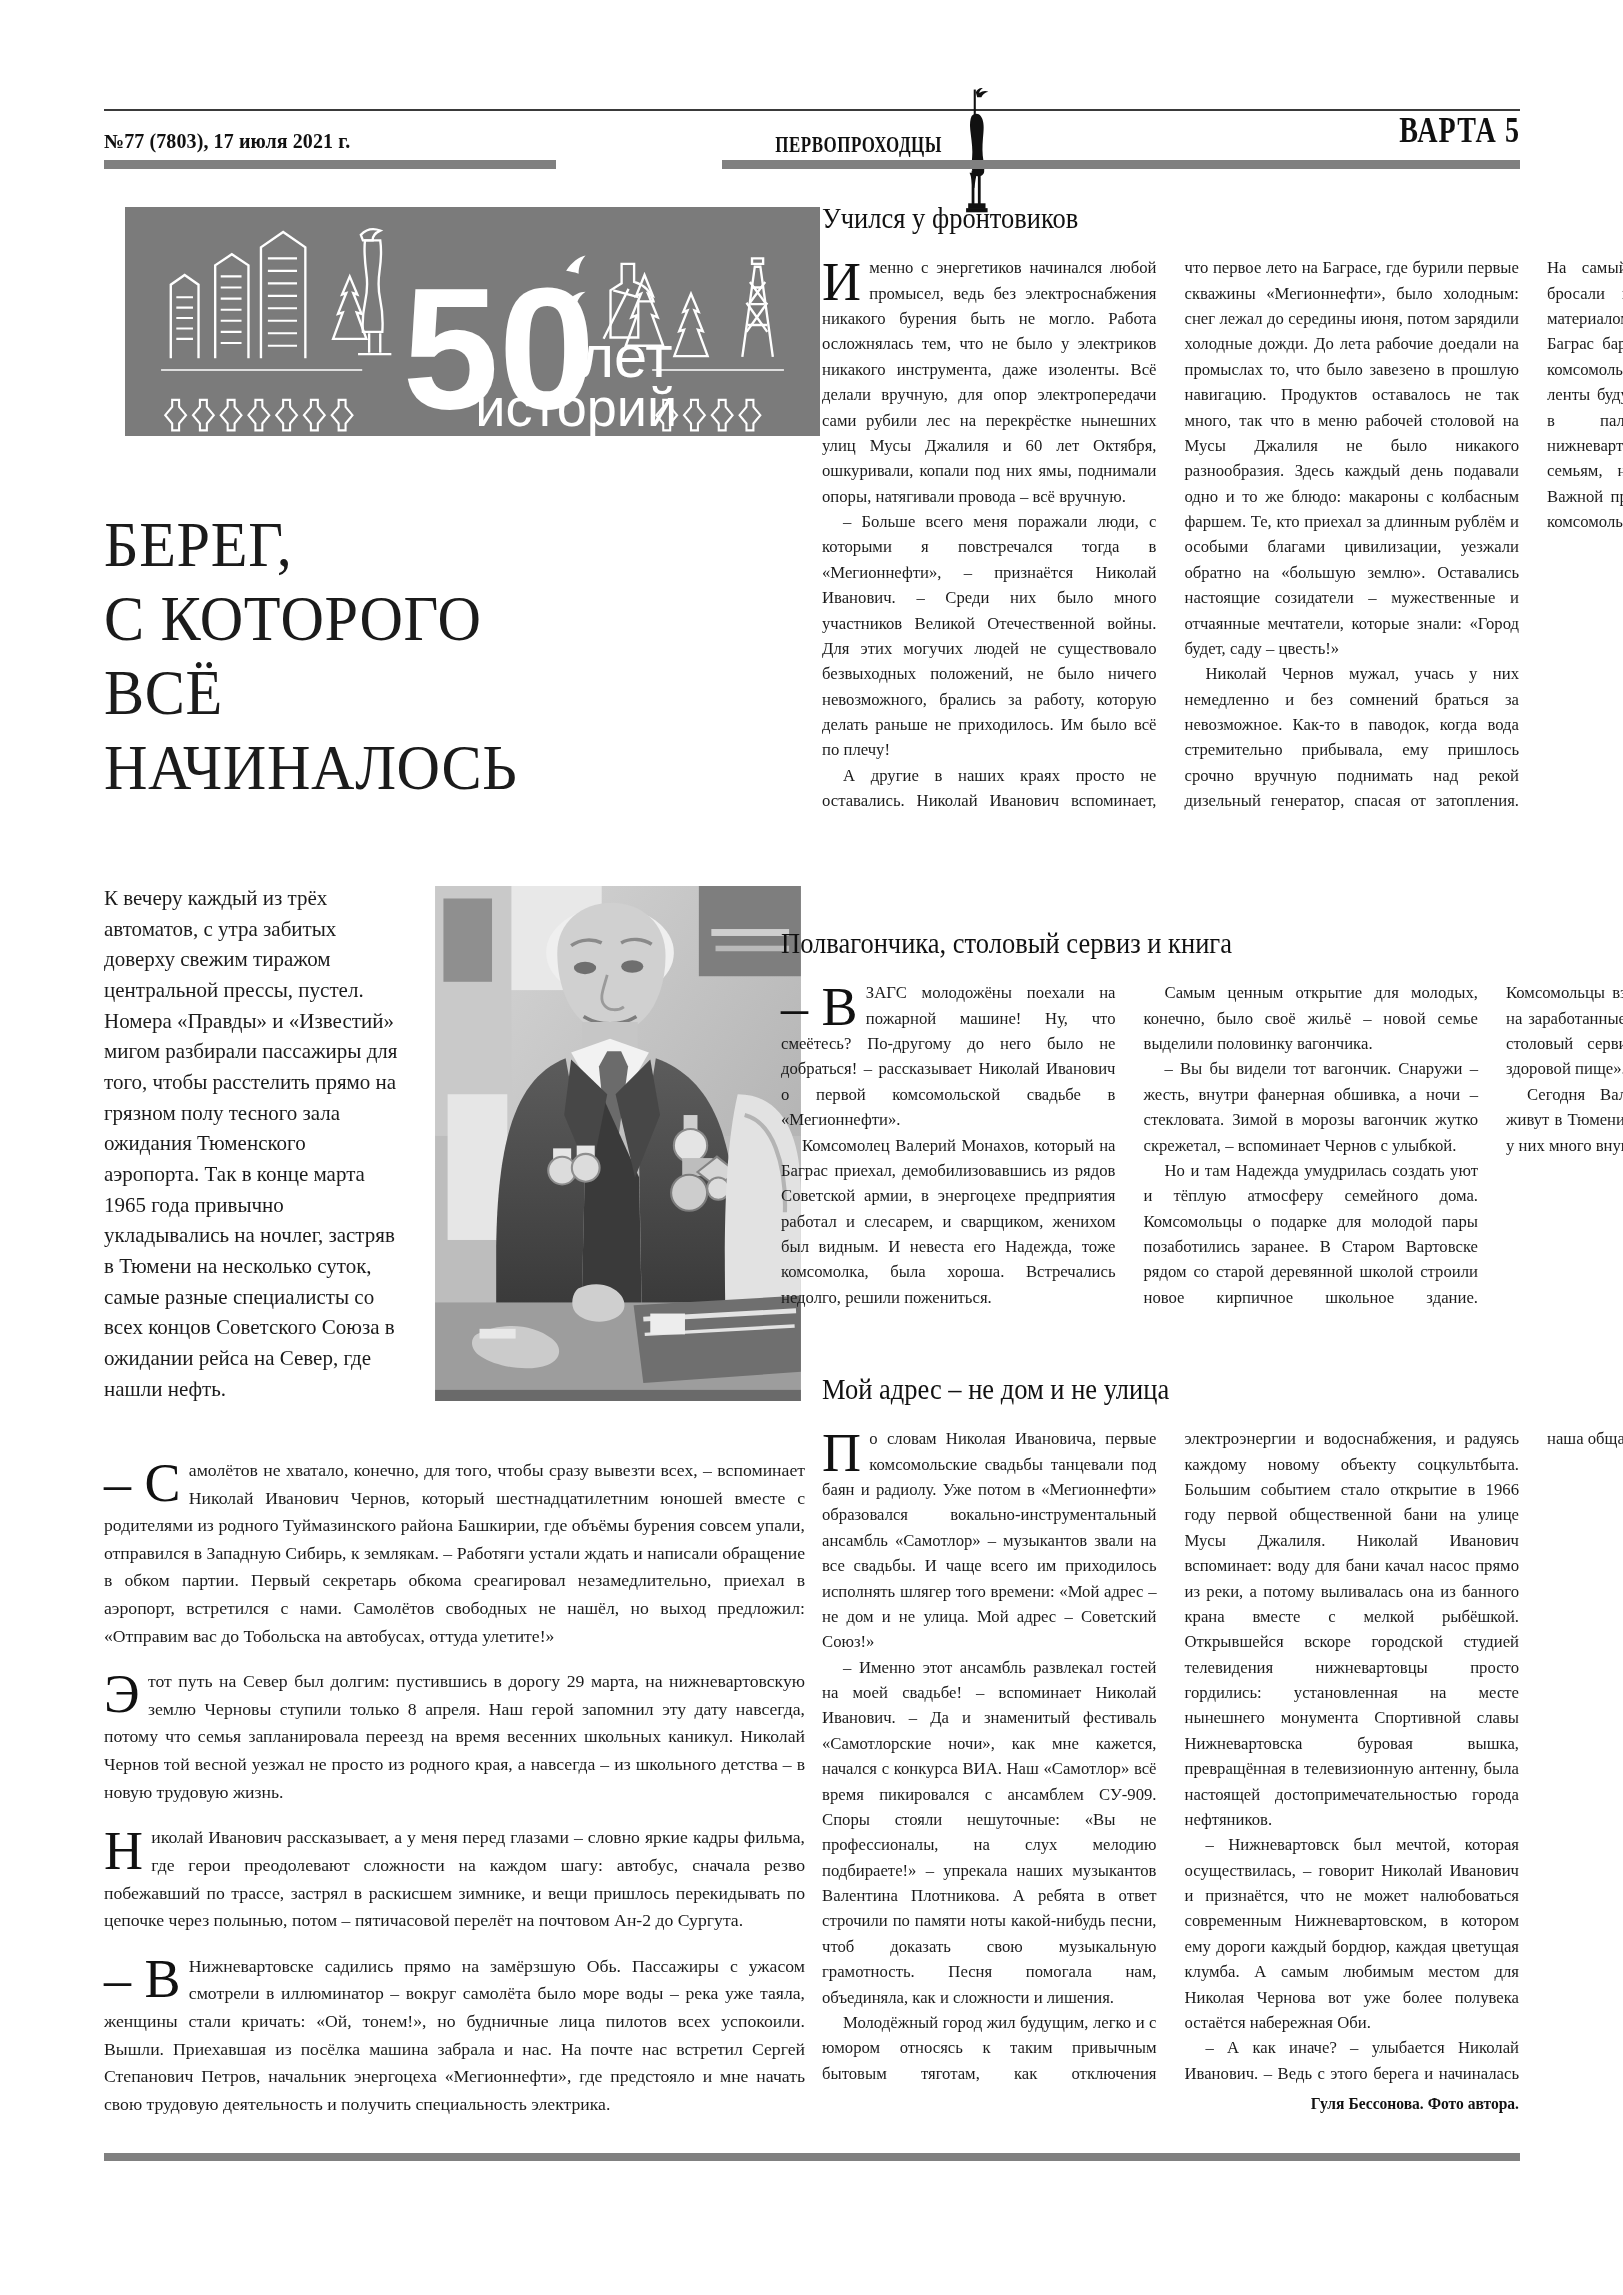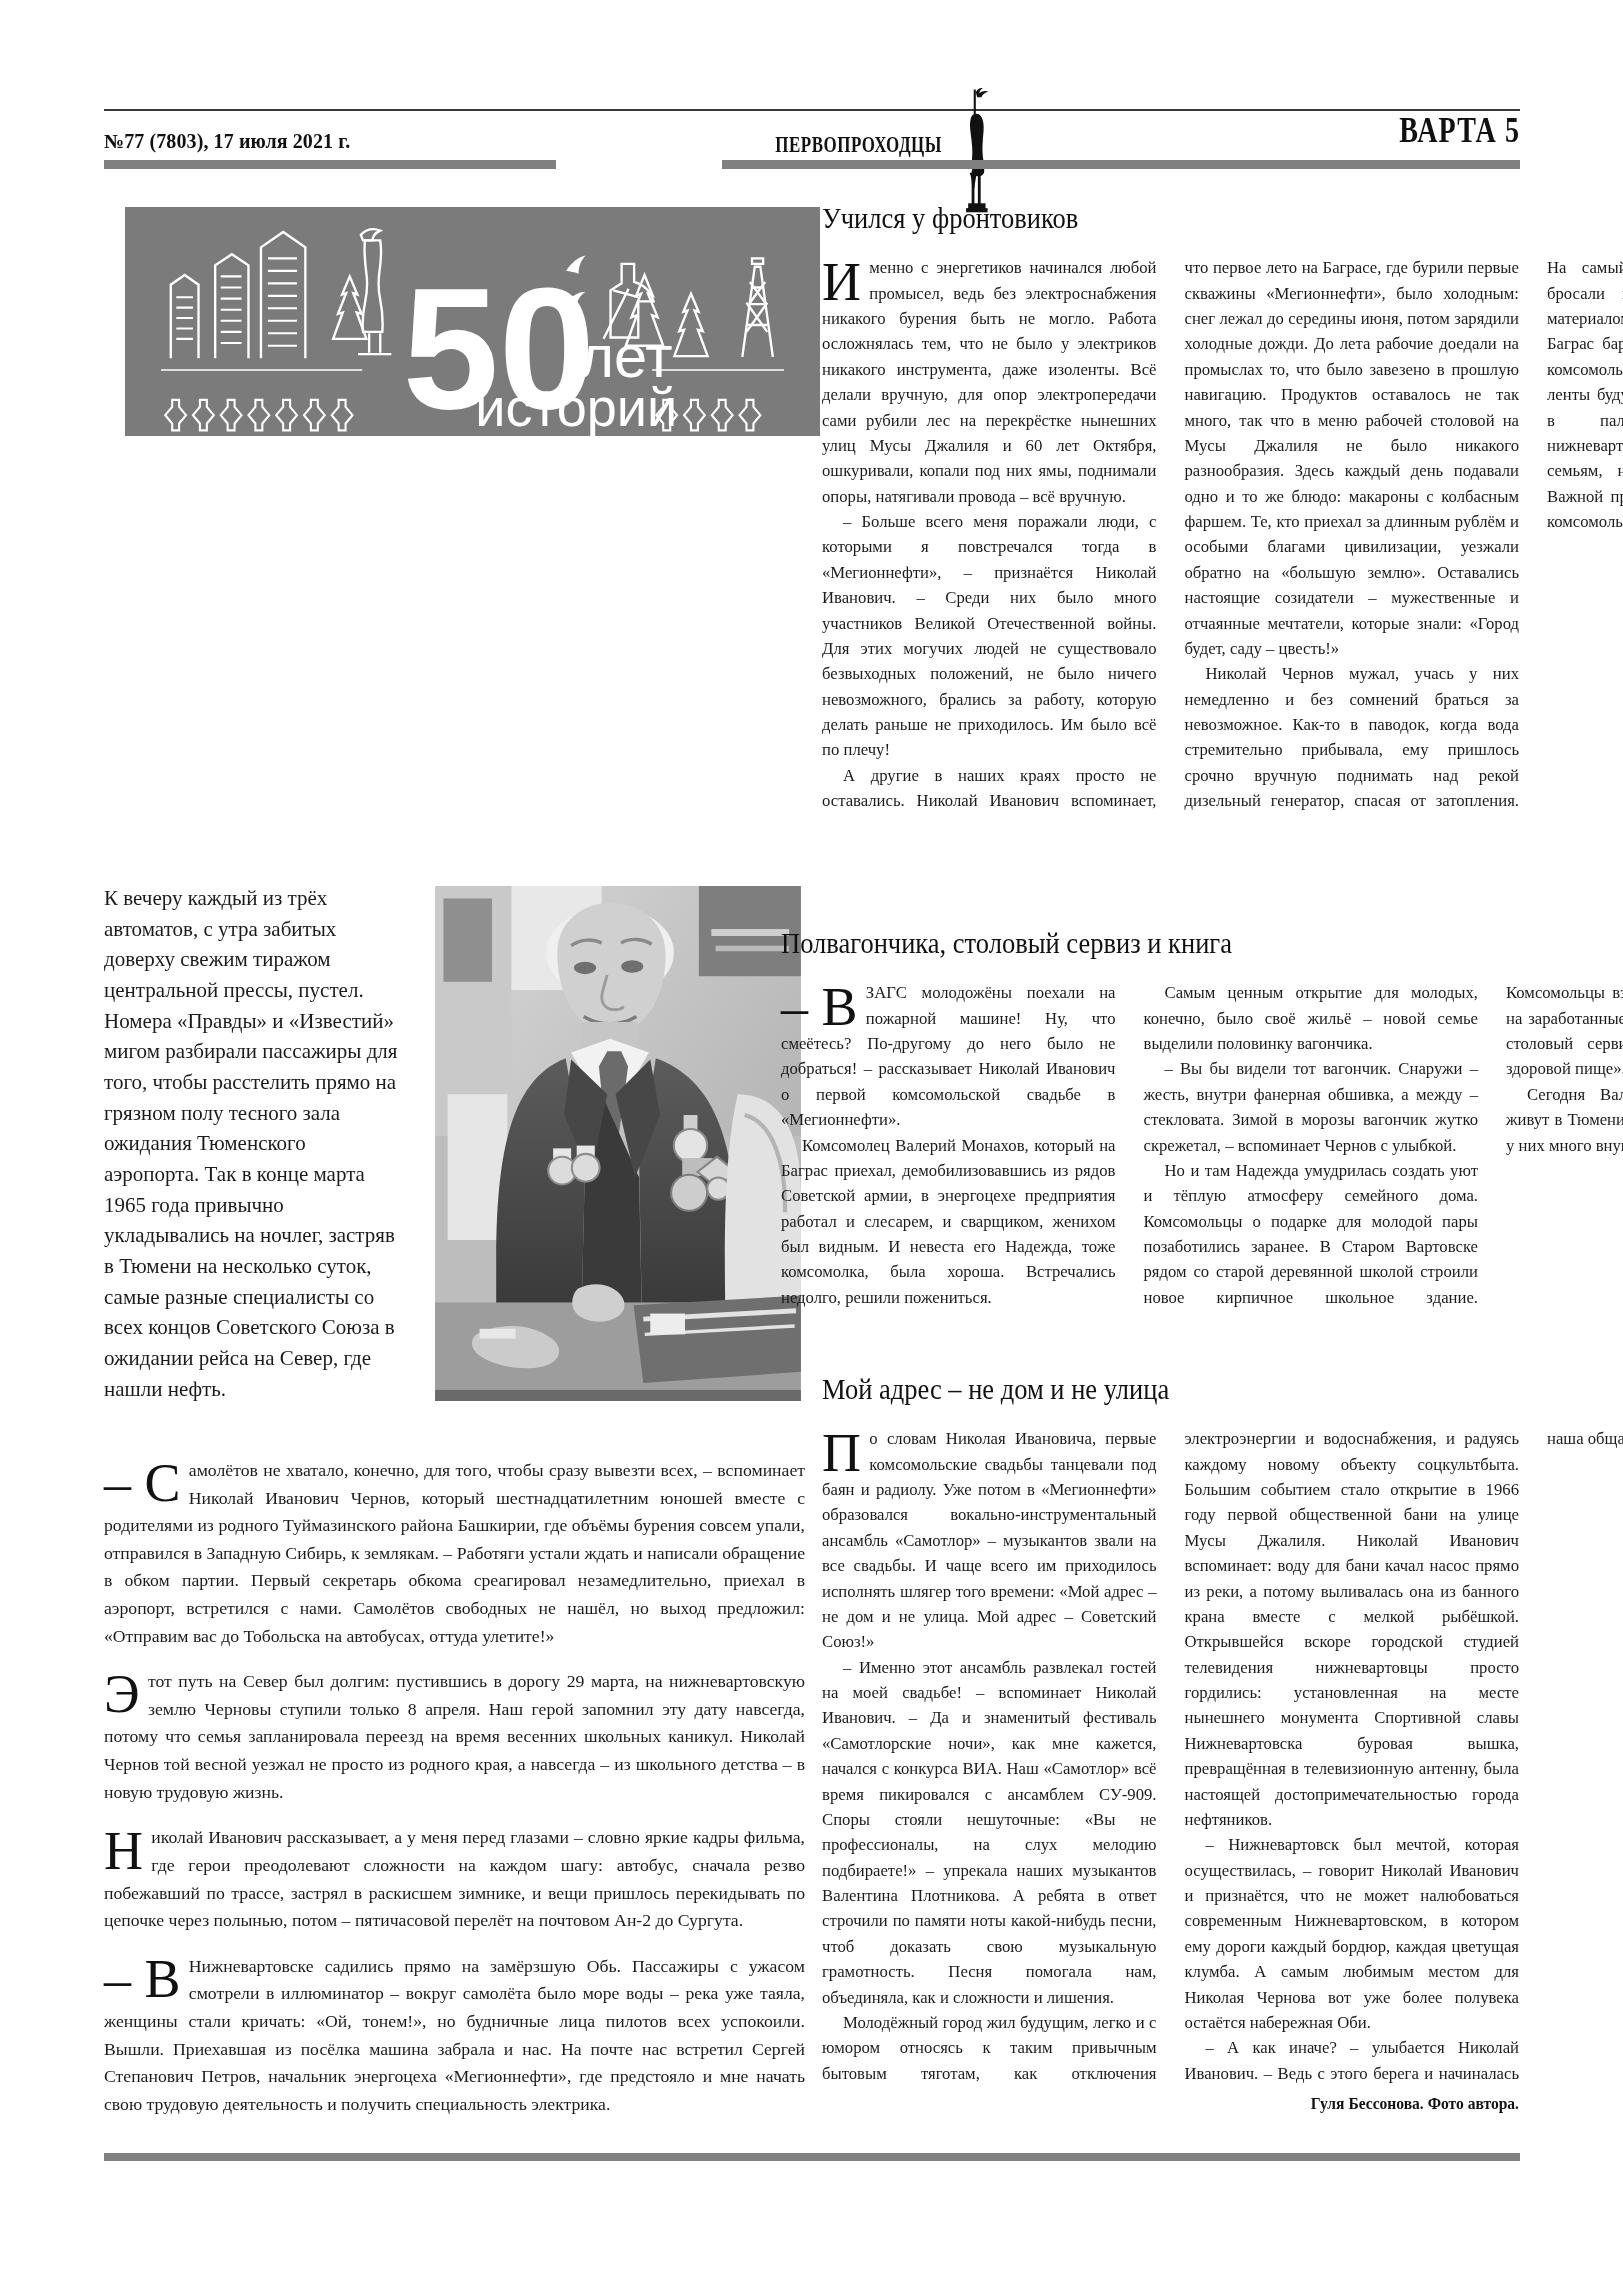--- a/index.html
+++ b/index.html
@@ -221,20 +221,26 @@
         <path d="M846 300 l10-12 l0-10 l10 0 l0 10 l10 12 l-10 12 l0 10 l-10 0 l0-10 z"></path>
         <path d="M886 300 l10-12 l0-10 l10 0 l0 10 l10 12 l-10 12 l0 10 l-10 0 l0-10 z"></path>
       </g>
 
       <text x="400" y="290" font-family="Liberation Sans, sans-serif" font-size="250" font-weight="bold" fill="#ffffff">50</text>
       <text x="655" y="245" font-family="Liberation Sans, sans-serif" font-size="86" fill="#ffffff">лет</text>
       <text x="505" y="315" font-family="Liberation Sans, sans-serif" font-size="78" fill="#ffffff">историй</text>
     </svg>
   </div>
 
+  <h1 class="headline">
+    <span class="hl-line">БЕРЕГ,</span>
+    <span class="hl-line">С КОТОРОГО</span>
+    <span class="hl-line">ВСЁ</span>
+    <span class="hl-line">НАЧИНАЛОСЬ</span>
+  </h1>
 
   <div class="lead">К вечеру каждый из трёх автоматов, с утра забитых доверху свежим тиражом центральной прессы, пустел. Номера «Правды» и «Известий» мигом разбирали пассажиры для того, чтобы расстелить прямо на грязном полу тесного зала ожидания Тюменского аэропорта. Так в конце марта 1965 года привычно укладывались на ночлег, застряв в Тюмени на несколько суток, самые разные специалисты со всех концов Советского Союза в ожидании рейса на Север, где нашли нефть.</div>
 
   <div class="photo">
     <svg viewBox="0 0 527 742" width="366" height="515" aria-hidden="true">
       <defs>
         <linearGradient id="bgg" x1="0" y1="0" x2="1" y2="1">
           <stop offset="0%" stop-color="#d8d8d8"></stop>
             <stop offset="100%" stop-color="#a8a8a8"></stop>
         </linearGradient>
@@ -320,21 +326,21 @@
       <p>Николай Чернов мужал, учась у них немедленно и без сомнений браться за невозможное. Как-то в паводок, когда вода стремительно прибывала, ему пришлось срочно вручную поднимать над рекой дизельный генератор, спасая от затопления. На самый сложный фронт работ всегда бросали комсомольцев. Со строительным материалом, с оборудованием приходили на Баграс баржи, которые разгружались руками комсомольцев. Они же освобождали от леса ленты будущих нижневартовских улиц. Живя в палатках, возводили первые нижневартовские дома и давали начало новым семьям, новой жизни, новым традициям. Важной приметой, вехой того времени стали комсомольские свадьбы.</p>
     </div>
   </div>
 
   <div id="sec2" class="sec-block">
     <h2 class="sec-title">Полвагончика, столовый сервиз и книга</h2>
     <div class="twocol">
       <p class="first"><span class="dropcap"><span>–</span> <span>В</span></span><span>ЗАГС молодожёны поехали на пожарной машине! Ну, что смеётесь? По-другому до него было не добраться! – рассказывает Николай Иванович о первой комсомольской свадьбе в «Мегионнефти».</span></p>
       <p>Комсомолец Валерий Монахов, который на Баграс приехал, демобилизовавшись из рядов Советской армии, в энергоцехе предприятия работал и слесарем, и сварщиком, женихом был видным. И невеста его Надежда, тоже комсомолка, была хороша. Встречались недолго, решили пожениться.</p>
       <p>Самым ценным открытие для молодых, конечно, было своё жильё – новой семье выделили половинку вагончика.</p>
-      <p>– Вы бы видели тот вагончик. Снаружи – жесть, внутри фанерная обшивка, а между – стекловата. Зимой в морозы вагончик жутко скрежетал, – вспоминает Чернов с улыбкой.</p>
+      <p>– Вы бы видели тот вагончик. Снаружи – жесть, внутри фанерная обшивка, а ночи – стекловата. Зимой в морозы вагончик жутко скрежетал, – вспоминает Чернов с улыбкой.</p>
       <p>Но и там Надежда умудрилась создать уют и тёплую атмосферу семейного дома. Комсомольцы о подарке для молодой пары позаботились заранее. В Старом Вартовске рядом со старой деревянной школой строили новое кирпичное школьное здание. Комсомольцы взялись помогать на стройке и на заработанные деньги купили молодожёнам столовый сервиз и «Книгу о вкусной и здоровой пище».</p>
       <p>Сегодня Валерий Монахов с супругой живут в Тюмени. Они вырастили троих детей, у них много внуков.</p>
     </div>
   </div>
 
   <div id="sec3" class="sec-block">
     <h2 class="sec-title">Мой адрес – не дом и не улица</h2>
     <div class="twocol">
       <p class="first"><span class="dropcap">П</span><span>о словам Николая Ивановича, первые комсомольские свадьбы танцевали под баян и радиолу. Уже потом в «Мегионнефти» образовался вокально-инструментальный ансамбль «Самотлор» – музыкантов звали на все свадьбы. И чаще всего им приходилось исполнять шлягер того времени: «Мой адрес – не дом и не улица. Мой адрес – Советский Союз!»</span></p>
       <p>– Именно этот ансамбль развлекал гостей на моей свадьбе! – вспоминает Николай Иванович. – Да и знаменитый фестиваль «Самотлорские ночи», как мне кажется, начался с конкурса ВИА. Наш «Самотлор» всё время пикировался с ансамблем СУ-909. Споры стояли нешуточные: «Вы не профессионалы, на слух мелодию подбираете!» – упрекала наших музыкантов Валентина Плотникова. А ребята в ответ строчили по памяти ноты какой-нибудь песни, чтоб доказать свою музыкальную грамотность. Песня помогала нам, объединяла, как и сложности и лишения.</p>

